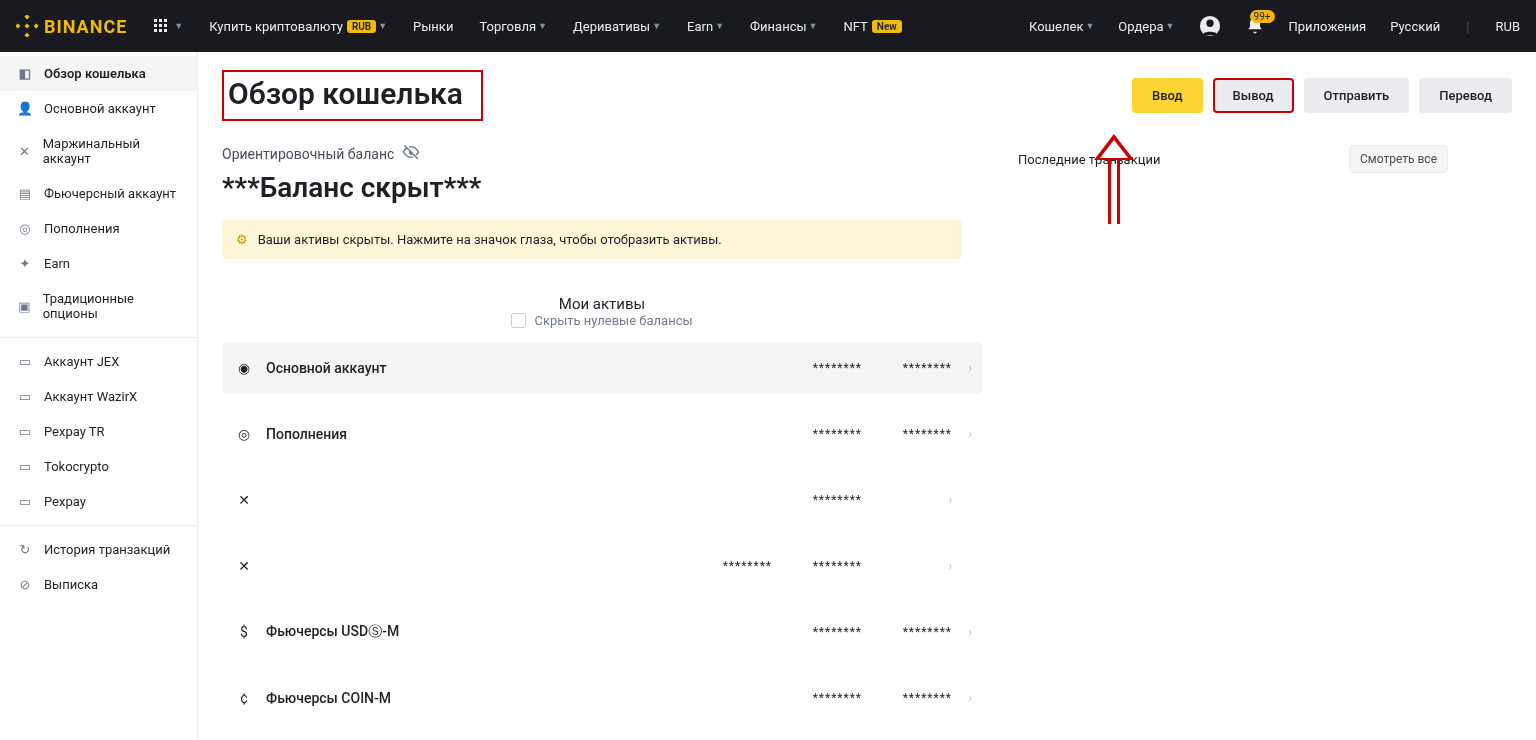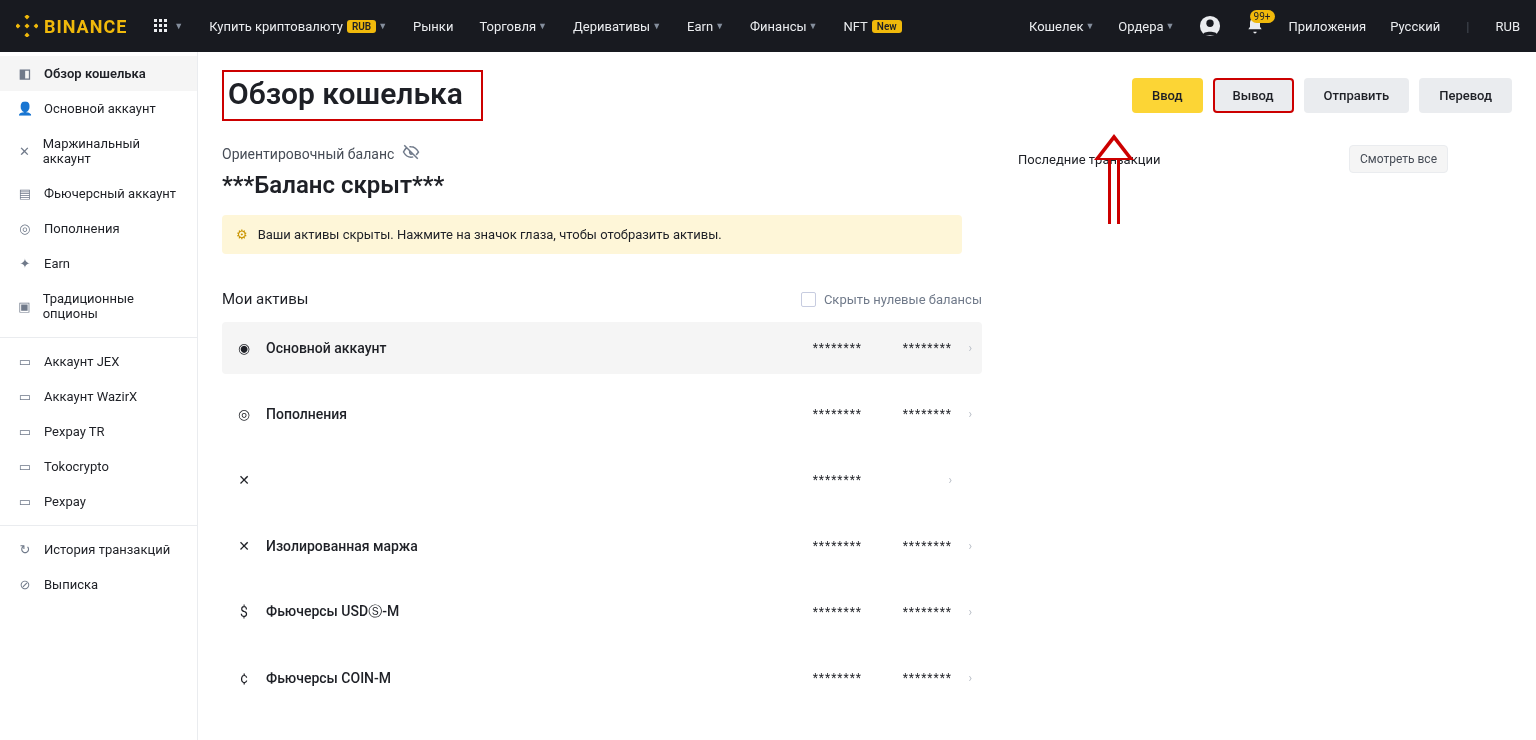--- a/index.html
+++ b/index.html
@@ -34,33 +34,33 @@
     .h1box { border: 2px solid #c00; padding: 4px 18px 8px 4px; }
     .h1 { font-size: 30px; font-weight: 600; color: #1e2026; }
     .spacer { flex: 1; }
     .btn { font-size: 13px; font-weight: 500; padding: 10px 20px; border: none; background: #eaecef; color: #1e2026; cursor: pointer; border-radius: 4px; margin-left: 10px; }
     .btn.primary { background: #fcd535; }
     .btn.outlined-red { border: 2px solid #c00; padding: 8px 18px; text-align: center; }
 
     .bal-line { display: flex; align-items: center; gap: 8px; margin-bottom: 6px; }
     .bal-label { font-size: 14px; color: #474d57; }
     .eye-off { color: #707a8a; cursor: pointer; }
-    .hidden-bal { font-size: 24px; font-weight: 600; color: #1e2026; margin-bottom: 16px; }
+    .hidden-bal { font-size: 28px; font-weight: 600; color: #1e2026; margin-bottom: 16px; }
 
     .alert { background: #fef6d8; border-radius: 4px; padding: 12px 14px; display: flex; align-items: center; gap: 10px; font-size: 13px; color: #1e2026; max-width: 740px; margin-bottom: 36px; }
     .alert-ico { color: #c99400; }
 
     .two-col { display: flex; gap: 36px; }
     .col-left { flex: 1; max-width: 760px; }
     .col-right { width: 430px; }
     .rt-head { display: flex; align-items: center; justify-content: space-between; margin-top: 2px; }
     .rt-title { font-size: 13px; color: #1e2026; }
     .see-all { font-size: 12px; background: #f5f5f5; border: 1px solid #eaecef; color: #474d57; padding: 6px 10px; border-radius: 4px; cursor: pointer; }
 
-    .ma-head { display: flex; align-items: center; justify-content: space-between; margin-bottom: 14px; }
+    .ma-head { display: flex; align-items: center; justify-content: space-between; margin-bottom: 14px; flex-direction: column; }
     .ma-title { font-size: 15px; color: #1e2026; }
     .chk-wrap { display: flex; align-items: center; gap: 8px; color: #707a8a; font-size: 13px; }
     .chk { width: 15px; height: 15px; border: 1px solid #c7cce0; border-radius: 2px; display: inline-block; }
 
     .asset-row { display: grid; grid-template-columns: 34px 1fr 90px 90px 20px; align-items: center; padding: 14px 10px; font-size: 14px; color: #1e2026; border-radius: 4px; cursor: pointer; }
     .asset-row:hover, .asset-row.hovered { background: #f5f5f5; }
     .ar-ico { width: 24px; height: 24px; display: inline-flex; align-items: center; justify-content: center; color: #1e2026; }
     .ar-name { font-weight: 500; }
     .ar-val { text-align: right; color: #1e2026; font-size: 12px; letter-spacing: 1px; }
     .ar-chevron { text-align: right; color: #b7bdc6; font-size: 12px; }
@@ -294,21 +294,20 @@
         <div class="asset-gap"></div>
         <div class="asset-row">
           <span class="ar-ico">✕</span>
           <span class="ar-val"></span>
           <span class="ar-val">********</span>
           <span class="ar-chevron">›</span>
         </div>
         <div class="asset-gap"></div>
         <div class="asset-row">
           <span class="ar-ico">✕</span>
-          <span class="ar-name">Изолированная маржа</span>
           <span class="ar-val">********</span>
           <span class="ar-val">********</span>
           <span class="ar-chevron">›</span>
         </div>
         <div class="asset-gap"></div>
         <div class="asset-row">
           <span class="ar-ico">$</span>
           <span class="ar-name">Фьючерсы USDⓈ-M</span>
           <span class="ar-val">********</span>
           <span class="ar-val">********</span>

